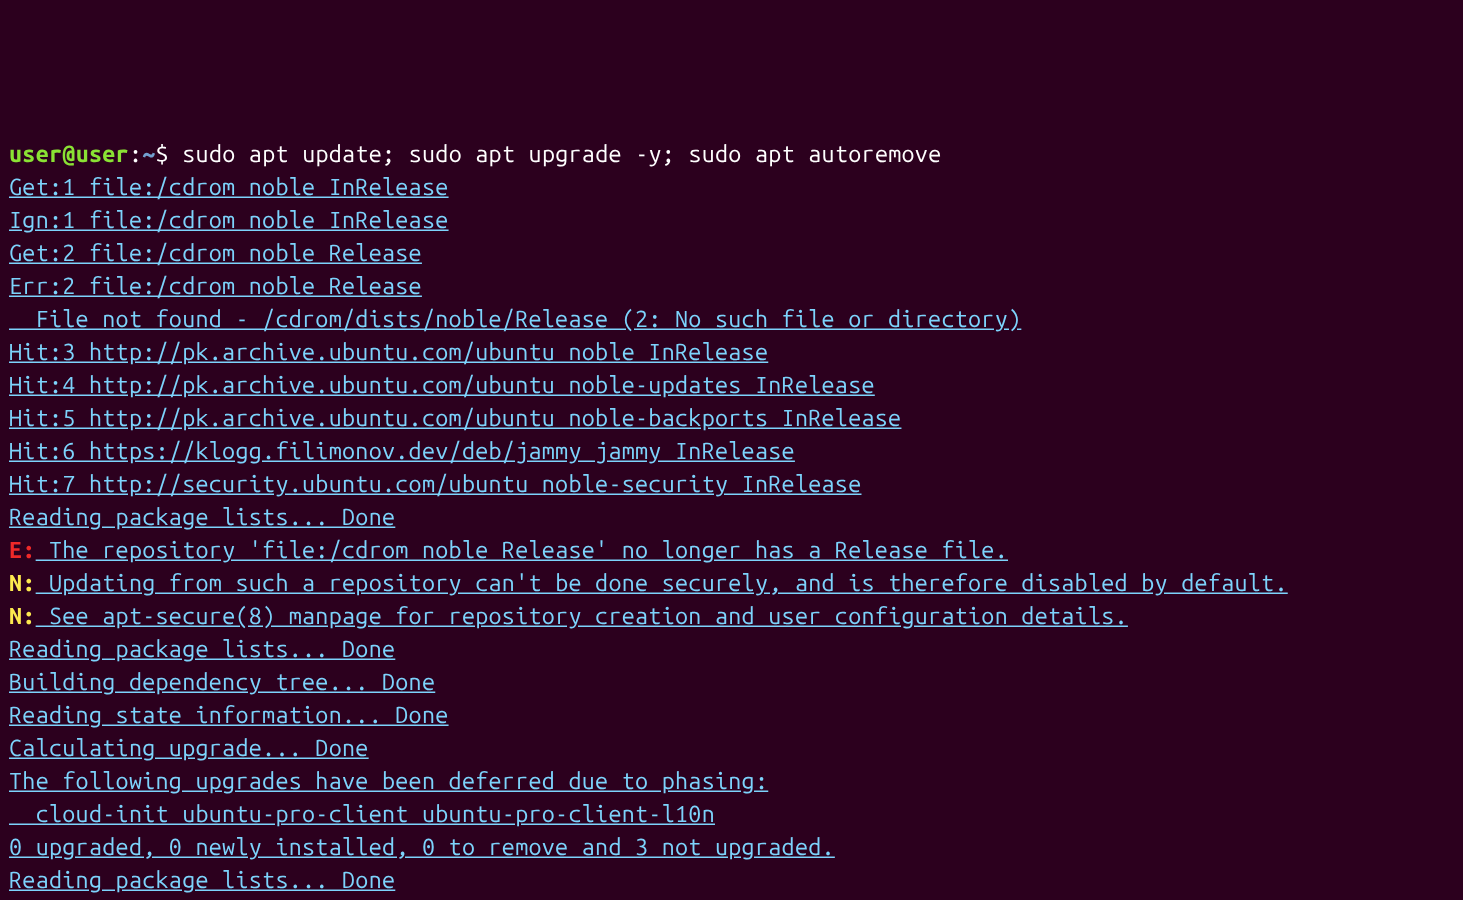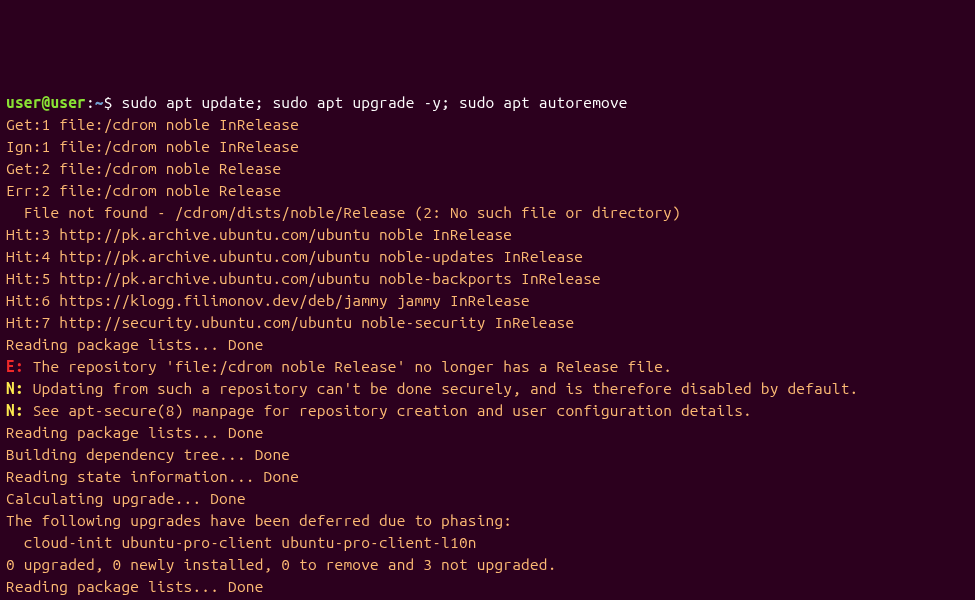--- a/index.html
+++ b/index.html
@@ -24,21 +24,21 @@
       display: block;
     }
     .user { color: #8ae234; font-weight: bold; }
     .host { color: #8ae234; font-weight: bold; }
     .colon { color: #ffffff; }
     .path { color: #729fcf; font-weight: bold; }
     .dollar { color: #ffffff; }
     .cmd { color: #ffffff; }
     .err-prefix { color: #ef2929; font-weight: bold; }
     .note-prefix { color: #fce94f; font-weight: bold; }
-    .text { color: #fdba74; }
+    .text { color: #7dd3fc; text-decoration: underline; }
     #output { }
   </style>
 </head>
 <body>
 
 
 
 <span class="term-line"><span class="user">user</span><span class="user">@</span><span class="host">user</span><span class="colon">:</span><span class="path">~</span><span class="dollar">$ </span><span class="cmd">sudo apt update; sudo apt upgrade -y; sudo apt autoremove</span></span><div id="output"><span class="term-line"><span class="text">Get:1 file:/cdrom noble InRelease</span></span><span class="term-line"><span class="text">Ign:1 file:/cdrom noble InRelease</span></span><span class="term-line"><span class="text">Get:2 file:/cdrom noble Release</span></span><span class="term-line"><span class="text">Err:2 file:/cdrom noble Release</span></span><span class="term-line"><span class="text">  File not found - /cdrom/dists/noble/Release (2: No such file or directory)</span></span><span class="term-line"><span class="text">Hit:3 http://pk.archive.ubuntu.com/ubuntu noble InRelease</span></span><span class="term-line"><span class="text">Hit:4 http://pk.archive.ubuntu.com/ubuntu noble-updates InRelease</span></span><span class="term-line"><span class="text">Hit:5 http://pk.archive.ubuntu.com/ubuntu noble-backports InRelease</span></span><span class="term-line"><span class="text">Hit:6 https://klogg.filimonov.dev/deb/jammy jammy InRelease</span></span><span class="term-line"><span class="text">Hit:7 http://security.ubuntu.com/ubuntu noble-security InRelease</span></span><span class="term-line"><span class="text">Reading package lists... Done</span></span><span class="term-line"><span class="err-prefix">E:</span><span class="text"> The repository 'file:/cdrom noble Release' no longer has a Release file.</span></span><span class="term-line"><span class="note-prefix">N:</span><span class="text"> Updating from such a repository can't be done securely, and is therefore disabled by default.</span></span><span class="term-line"><span class="note-prefix">N:</span><span class="text"> See apt-secure(8) manpage for repository creation and user configuration details.</span></span><span class="term-line"><span class="text">Reading package lists... Done</span></span><span class="term-line"><span class="text">Building dependency tree... Done</span></span><span class="term-line"><span class="text">Reading state information... Done</span></span><span class="term-line"><span class="text">Calculating upgrade... Done</span></span><span class="term-line"><span class="text">The following upgrades have been deferred due to phasing:</span></span><span class="term-line"><span class="text">  cloud-init ubuntu-pro-client ubuntu-pro-client-l10n</span></span><span class="term-line"><span class="text">0 upgraded, 0 newly installed, 0 to remove and 3 not upgraded.</span></span><span class="term-line"><span class="text">Reading package lists... Done</span></span><span class="term-line"></span></div>
 
 

